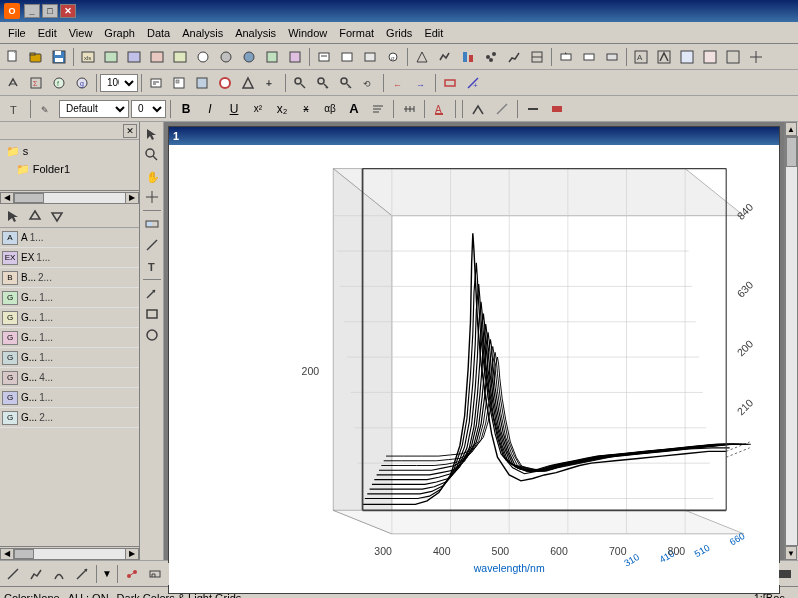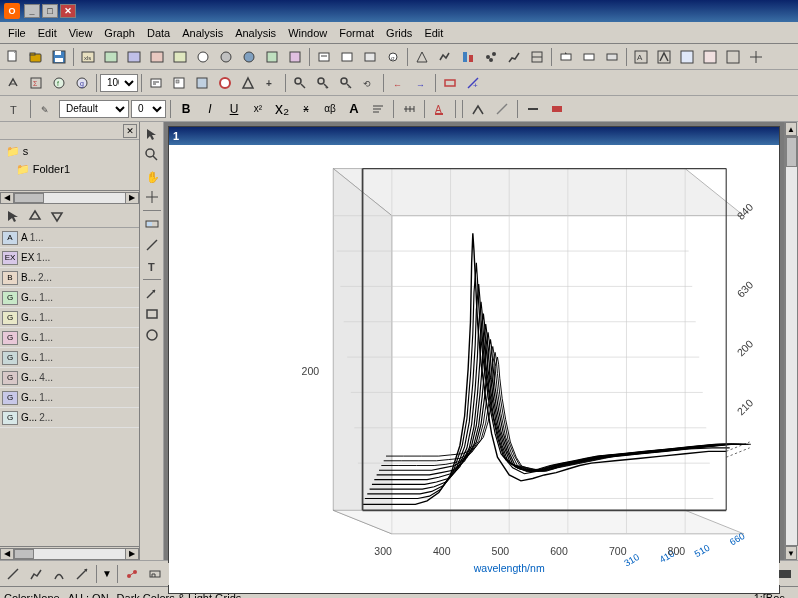--- a/index.html
+++ b/index.html
@@ -496,21 +496,21 @@
     <option>0</option>
     <option>8</option>
     <option>10</option>
     <option>12</option>
   </select>
   <div class="tb-sep"></div>
   <div class="tb-btn" style="font-weight:bold; font-size:12px;">B</div>
   <div class="tb-btn" style="font-style:italic; font-size:12px;">I</div>
   <div class="tb-btn" style="text-decoration:underline; font-size:12px;">U</div>
   <div class="tb-btn" style="font-size:10px;">x²</div>
-  <div class="tb-btn" style="font-size:16px;">x₂</div>
+  <div class="tb-btn" style="font-size:12px;">x₂</div>
   <div class="tb-btn" style="font-size:10px; text-decoration:line-through;">x</div>
   <div class="tb-btn" style="font-size:10px;">αβ</div>
   <div class="tb-btn" style="font-size:13px; font-weight:bold;">A</div>
   <div class="tb-btn">
     <svg viewBox="0 0 14 14">
         <line x1="2" y1="4" x2="12" y2="4" stroke="#404040" stroke-width="1"></line>
         <line x1="2" y1="7" x2="10" y2="7" stroke="#404040" stroke-width="1"></line>
         <line x1="2" y1="10" x2="8" y2="10" stroke="#404040" stroke-width="1"></line>
       </svg>
   </div>

